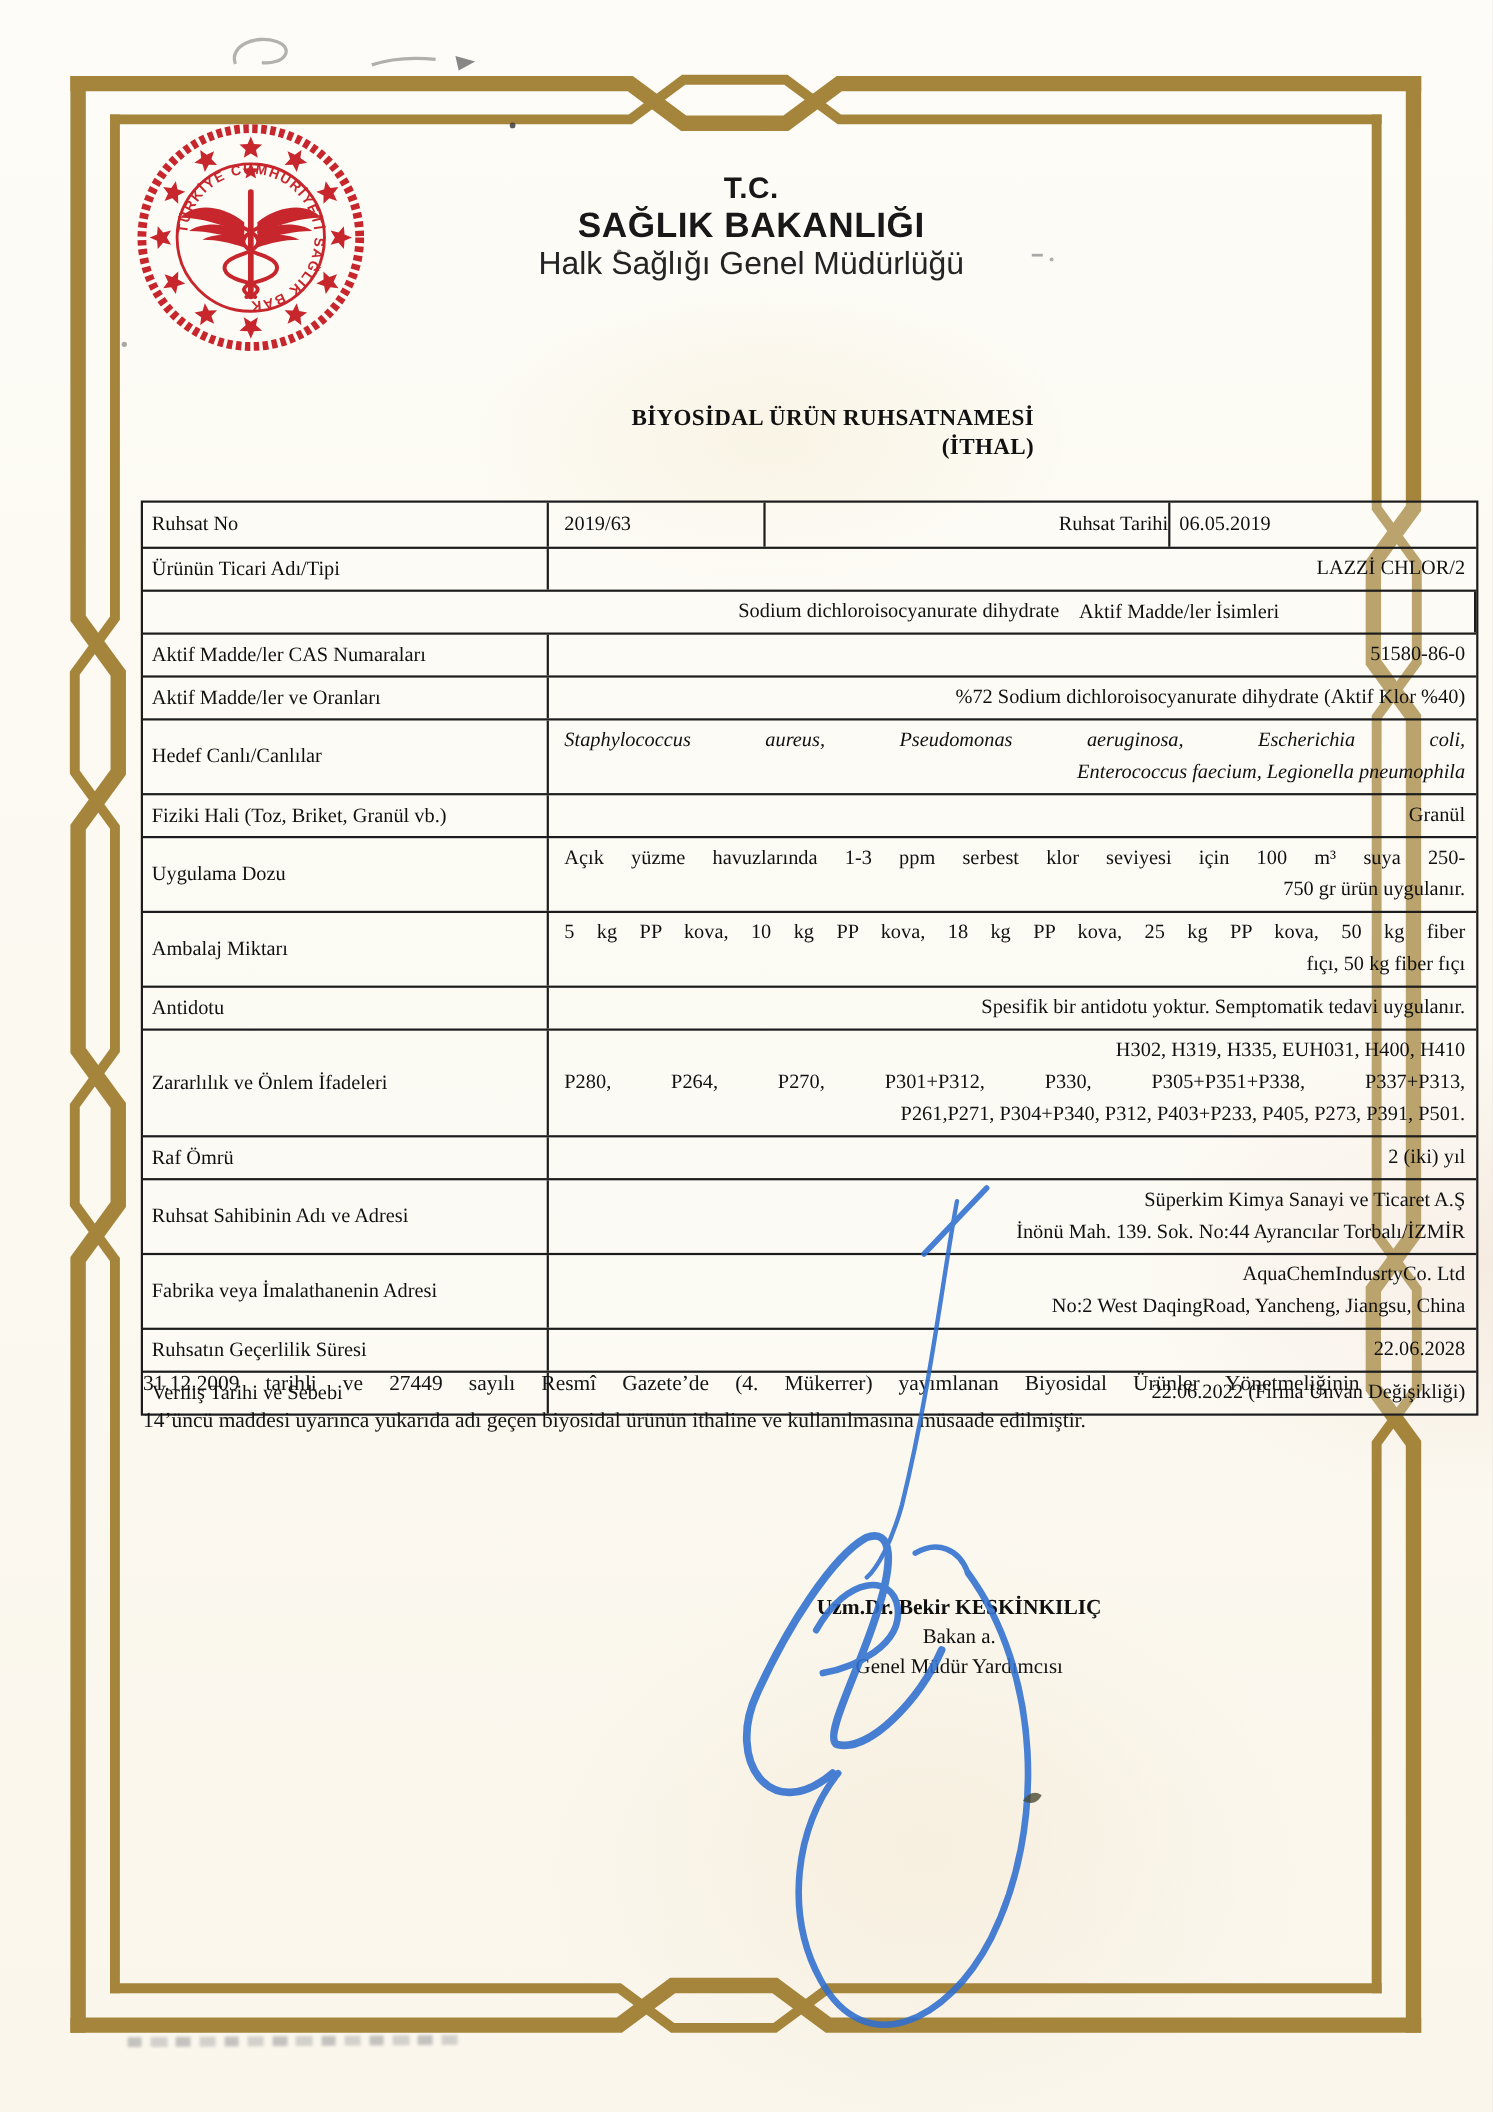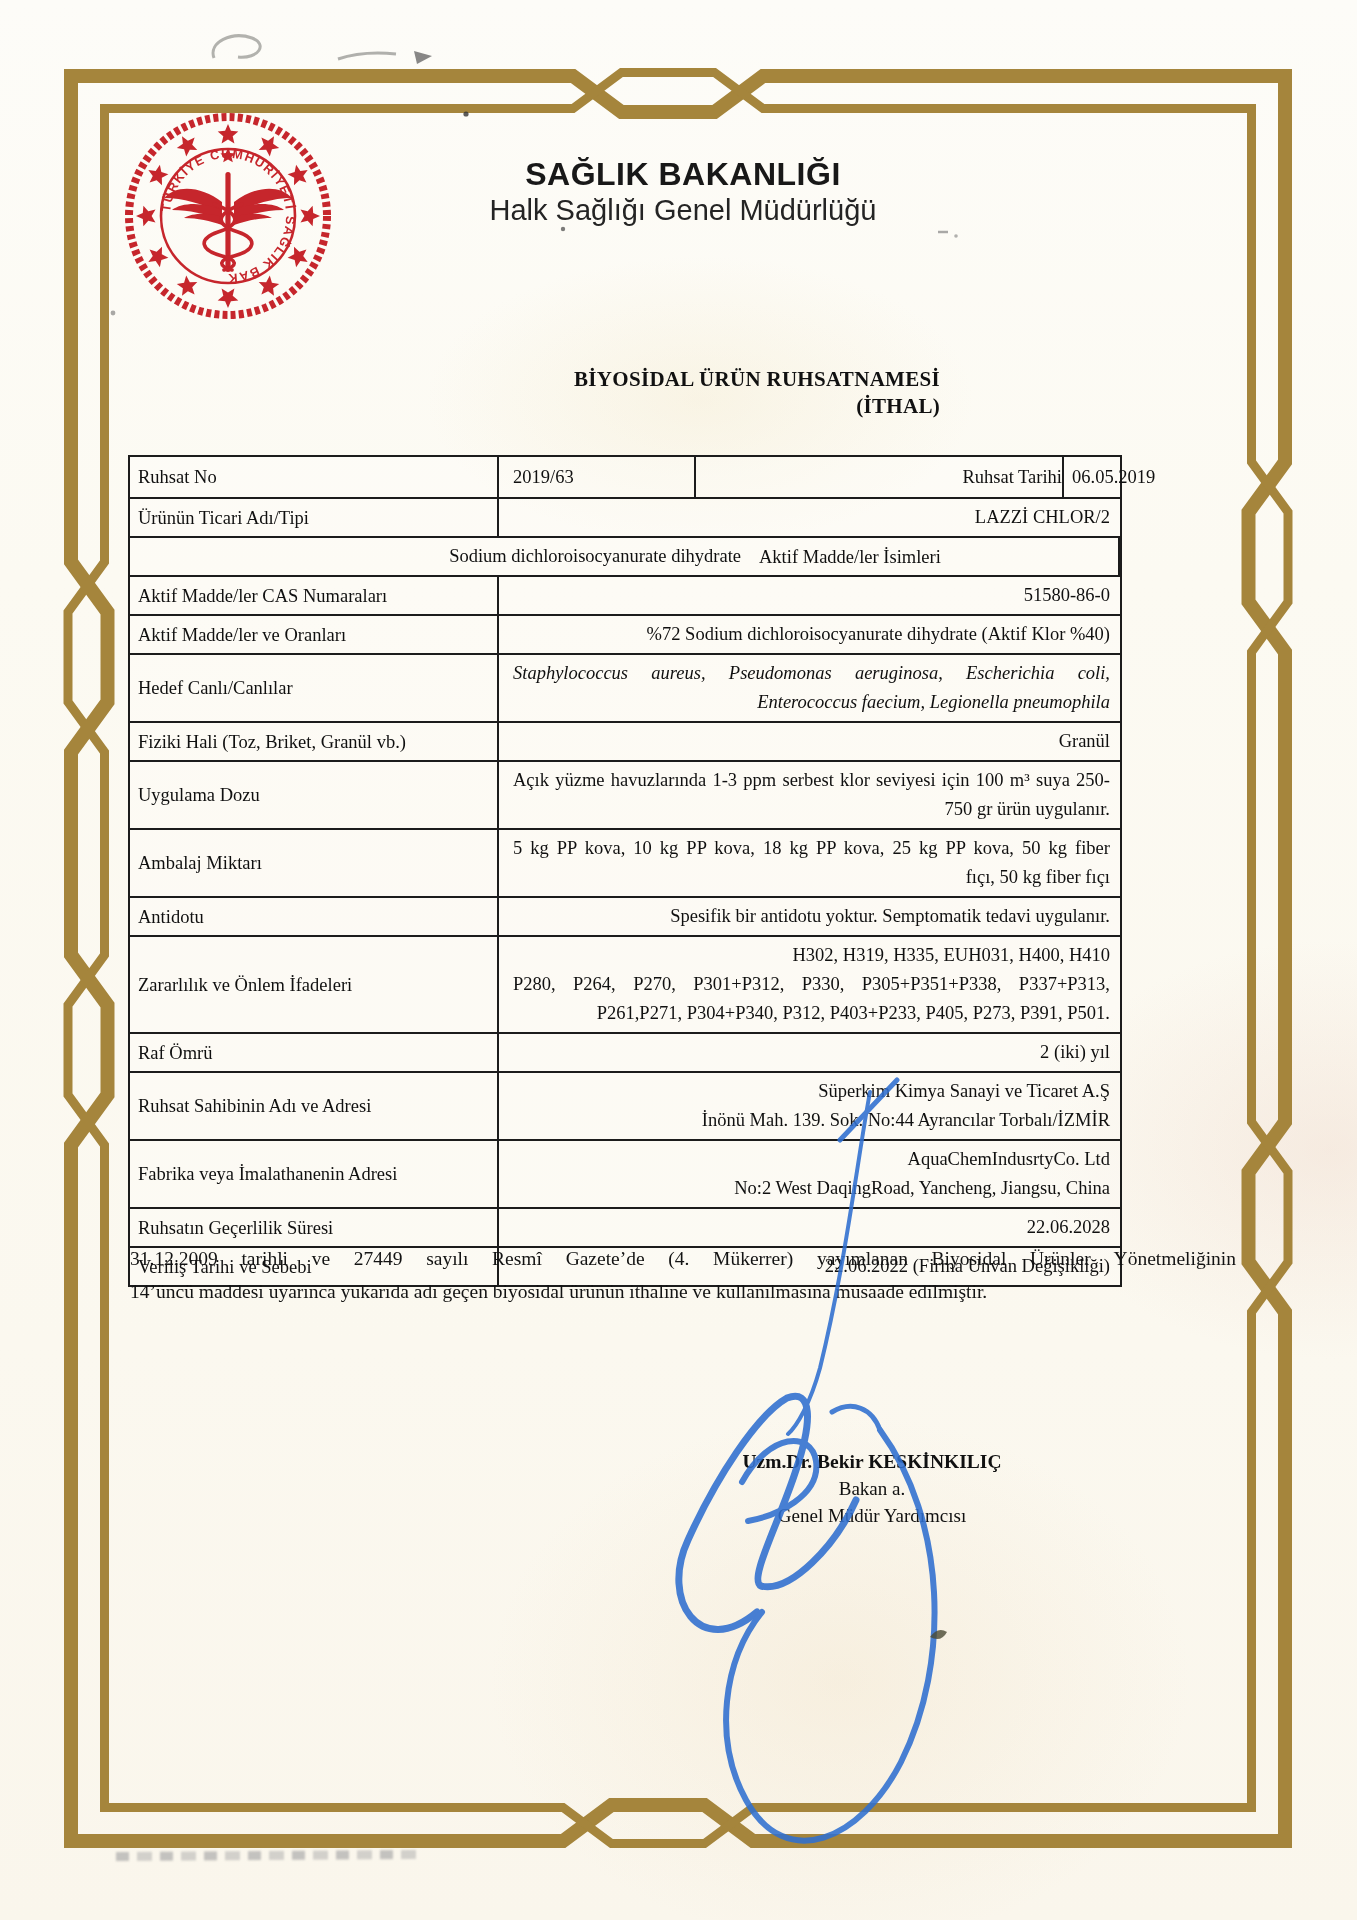--- a/index.html
+++ b/index.html
@@ -37,21 +37,21 @@
   .ministry .bak{font-size:32px;font-weight:700;letter-spacing:.5px;line-height:36px;text-align:center;}
   .ministry .halk{font-size:29px;font-weight:400;line-height:36px;color:#242424;}
   
   .doc-title{
     position:absolute;left:320px;top:366px;width:620px;z-index:3;
     text-align:right;font-weight:700;color:#111;
     font-size:21px;line-height:27px;letter-spacing:.3px;
   }
   
   .cert-table{
-    position:absolute;left:128px;top:455px;width:994px;z-index:3;
+    position:absolute;left:128px;top:455px;width:1216px;z-index:3;
     border:2px solid var(--line);
     box-sizing:border-box;
     background:rgba(255,255,255,.25);
     color:#101010;
   }
   .tr{display:flex;border-bottom:2px solid var(--line);min-height:34px;}
   .tr:last-child{border-bottom:none;}
   .td{box-sizing:border-box;}
   .td.label{
     width:369px;flex:0 0 369px;border-right:2px solid var(--line);
@@ -171,20 +171,21 @@
       </g>
 
       <g stroke="var(--red)" stroke-width="3.6" fill="none" stroke-linecap="round">
         <path d="M 96 98 C 122 108 124 118 100 126 C 80 133 82 144 104 150 C 120 154 120 160 106 164"></path>
         <path d="M 124 98 C 98 108 96 118 120 126 C 140 133 138 144 116 150 C 100 154 100 160 114 164"></path>
       </g>
     </g>
   </svg>
 
   <div class="ministry">
+    <div class="tc">T.C.</div>
     <div class="bak">SAĞLIK BAKANLIĞI</div>
     <div class="halk">Halk Sağlığı Genel Müdürlüğü</div>
   </div>
 
   <div class="doc-title">
     <div>BİYOSİDAL ÜRÜN RUHSATNAMESİ</div>
     <div>(İTHAL)</div>
   </div>
 
   <div class="cert-table">

